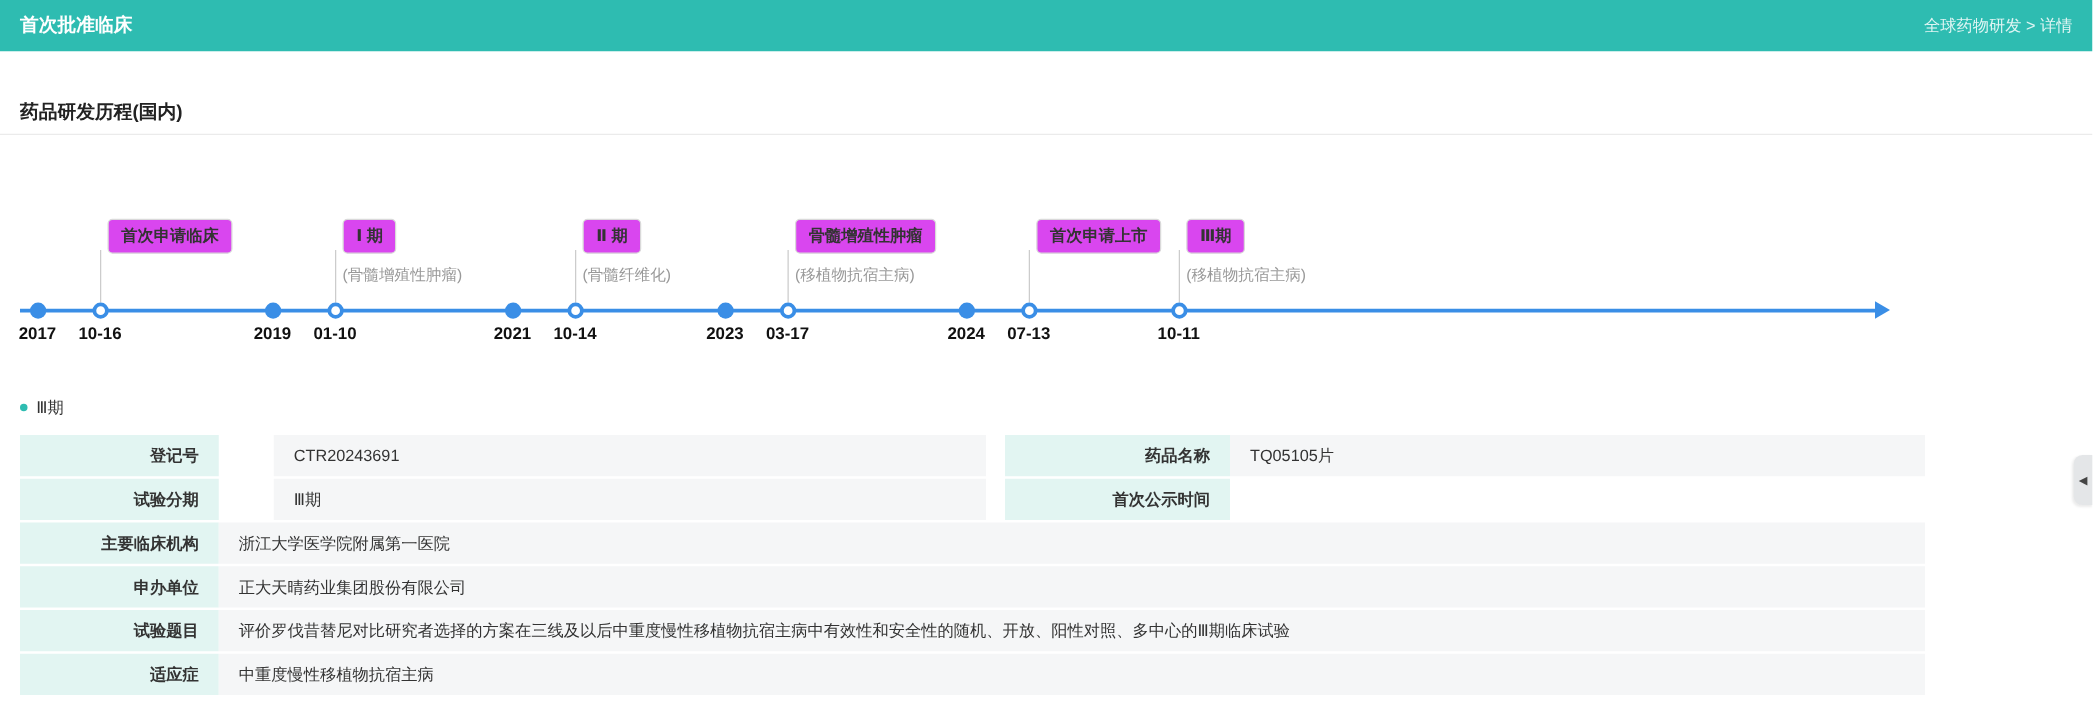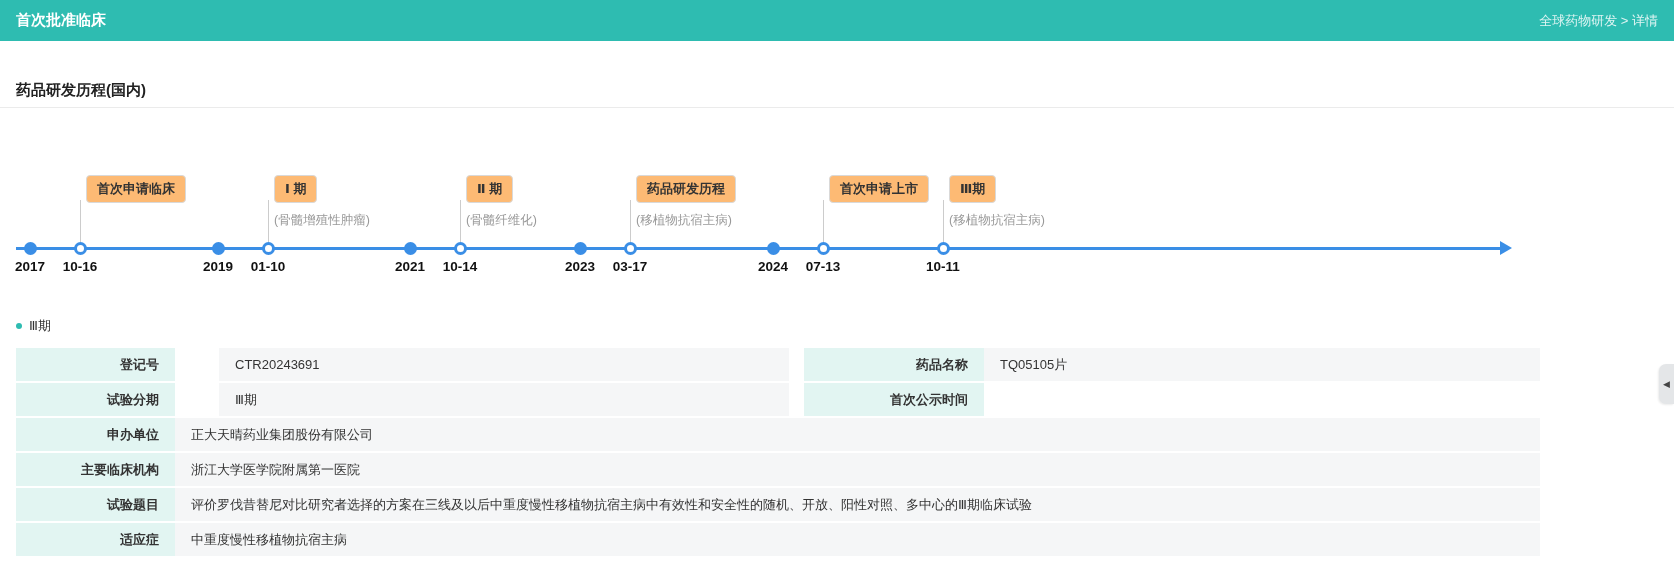--- a/index.html
+++ b/index.html
@@ -51,21 +51,21 @@
   .tl-dot {
     position: absolute; left: -6px; top: 134px;
     width: 13px; height: 13px; border-radius: 50%;
     background: var(--blue, #3a8ee6);
     cursor: pointer;
   }
   .tl-dot.hollow { background: #fff; border: 3px solid var(--blue, #3a8ee6); }
   .tl-box {
     position: absolute; left: 6px; top: 67px;
     white-space: nowrap;
-    background: #fdba74;
+    background: #d946ef;
     border: 1px solid #d9d9d9;
     border-radius: 4px;
     padding: 4px 10px;
     font-size: 13px; font-weight: 600; color: #333;
     cursor: pointer;
   }
   .tl-conn { position: absolute; left: 0; top: 92px; width: 1px; height: 42px; background: #ccc; }
   .tl-sub {
     position: absolute; left: 6px; top: 104px;
     white-space: nowrap; color: #999; font-size: 12.5px;
@@ -172,21 +172,21 @@
     <div class="tl-sub">(骨髓纤维化)</div>
     <div class="tl-date">10-14</div>
   </div>
 
   <div class="tl-node" style="left:580px">
     <div class="tl-dot"></div>
     <div class="tl-date">2023</div>
   </div>
 
   <div class="tl-node" style="left:630px">
-    <div class="tl-box">药品研发历程</div>
+    <div class="tl-box">骨髓增殖性肿瘤</div>
     <div class="tl-conn"></div>
     <div class="tl-dot hollow"></div>
     <div class="tl-sub">(移植物抗宿主病)</div>
     <div class="tl-date">03-17</div>
   </div>
 
   <div class="tl-node" style="left:773px">
     <div class="tl-dot"></div>
     <div class="tl-date">2024</div>
   </div>
@@ -223,30 +223,30 @@
   </div>
 
   <div class="t-row">
     <div class="t-label">试验分期</div>
     <div class="t-val fixed">Ⅲ期</div>
     <div class="t-gap"></div>
     <div class="t-label r">首次公示时间</div>
   </div>
 
   <div class="t-row">
+    <div class="t-label">主要临床机构</div>
+    <div class="t-val">浙江大学医学院附属第一医院</div>
+  </div>
+
+  <div class="t-row">
     <div class="t-label">申办单位</div>
     <div class="t-val">正大天晴药业集团股份有限公司</div>
   </div>
 
   <div class="t-row">
-    <div class="t-label">主要临床机构</div>
-    <div class="t-val">浙江大学医学院附属第一医院</div>
-  </div>
-
-  <div class="t-row">
     <div class="t-label">试验题目</div>
     <div class="t-val">评价罗伐昔替尼对比研究者选择的方案在三线及以后中重度慢性移植物抗宿主病中有效性和安全性的随机、开放、阳性对照、多中心的Ⅲ期临床试验</div>
   </div>
 
   <div class="t-row">
     <div class="t-label">适应症</div>
     <div class="t-val">中重度慢性移植物抗宿主病</div>
   </div>
 
 </div>

